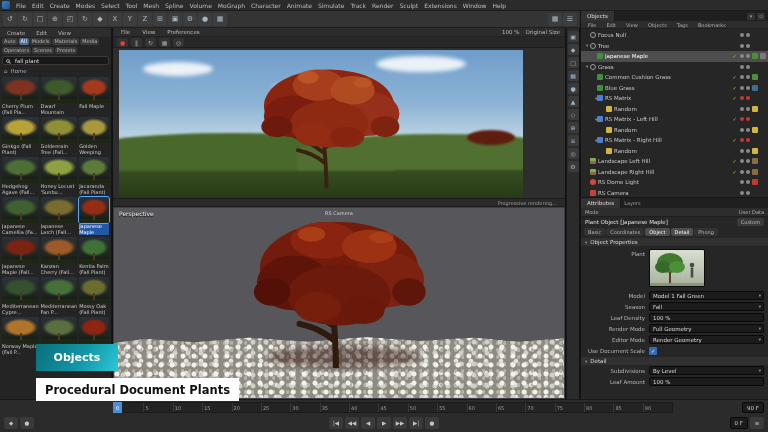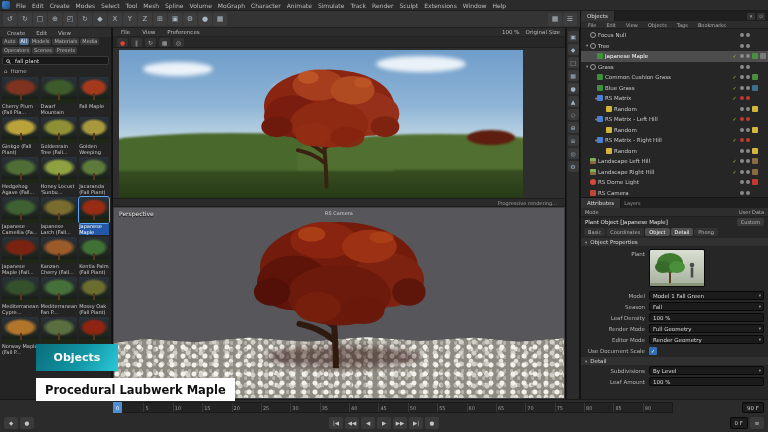--- a/index.html
+++ b/index.html
@@ -824,13 +824,13 @@
       <span class="tfield">0 F</span>
       <span style="display:flex;gap:2px;">
 
       <span class="tbtn">≡</span>
         </span>
     </span>
   </div>
 </div>
 
 <div class="capsules-badge">Objects</div>
-<div class="title-banner">Procedural Laubwerk Maple</div>
+<div class="title-banner">Procedural Document Plants</div>
 
 </body></html>

